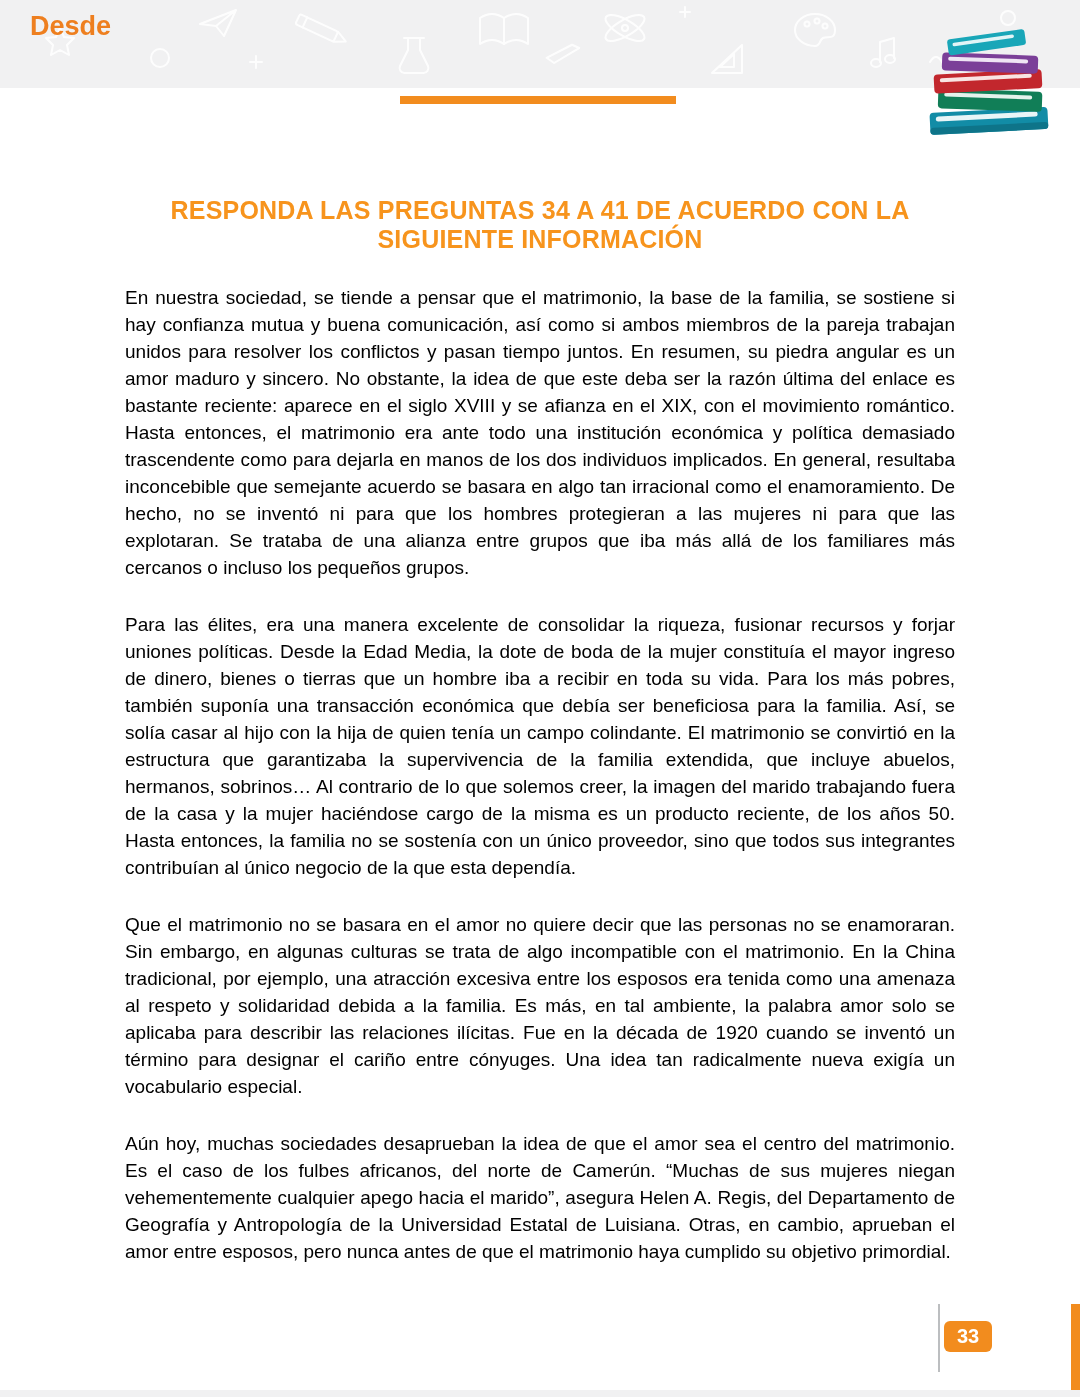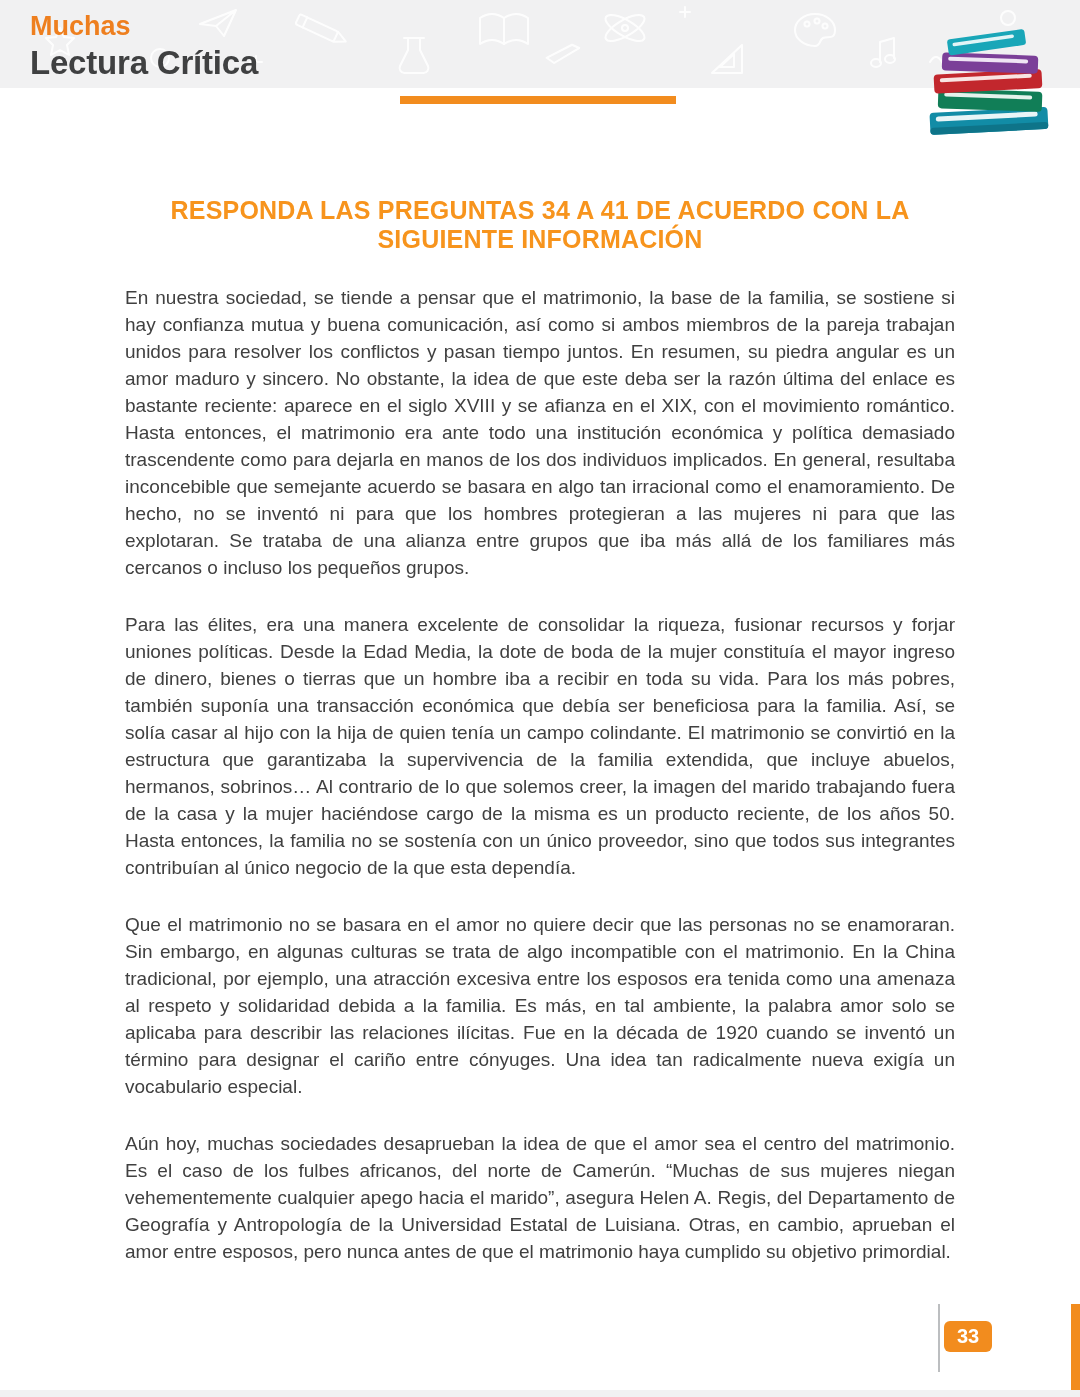--- a/index.html
+++ b/index.html
@@ -16,21 +16,21 @@
   .doodles { position: absolute; top: 0; left: 0; }
   .header-text { position: absolute; top: 12px; left: 30px; z-index: 3; }
   .eyebrow { color: #EE7F1F; font-size: 27px; font-weight: bold; line-height: 1.1; }
   .page-title { color: #3F4041; font-size: 33px; font-weight: bold; line-height: 1.1; margin: 3px 0 0 0; letter-spacing: -0.2px; }
   .orange-bar { position: absolute; top: 96px; left: 400px; width: 276px; height: 8px; background: #F28C1E; }
   .books { position: absolute; top: 24px; right: 26px; z-index: 4; }
 
   
   .content { position: absolute; top: 196px; left: 125px; width: 830px; }
   .instruction { color: #F7941D; font-size: 25px; font-weight: bold; text-align: center; margin: 0 0 30px 0; letter-spacing: 0.2px; }
-  .passage { color: #404040; font-size: 19px; line-height: 27px; text-align: justify; margin: 0 0 30px 0; }
+  .passage { color: #000000; font-size: 19px; line-height: 27px; text-align: justify; margin: 0 0 30px 0; }
   .attribution { color: #68696B; font-size: 15.5px; text-align: right; margin: 2px 0 0 0; }
   .attribution em { font-style: italic; }
 
   
   .exam-block { position: absolute; right: 152px; bottom: 30px; text-align: right; z-index: 2; }
   .exam-name { color: #4B4C4E; font-size: 27px; font-weight: bold; line-height: 1.2; }
   .exam-year { color: #4B4C4E; font-size: 27px; font-weight: bold; line-height: 1.2; margin-top: 3px; }
   .footer-divider { position: absolute; right: 140px; bottom: 25px; width: 2px; height: 68px; background: #BCBEC0; }
   .page-badge { position: absolute; right: 88px; bottom: 45px; width: 48px; height: 31px; background: #F28C1E; border-radius: 6px; color: #fff; font-size: 20px; font-weight: bold; display: flex; align-items: center; justify-content: center; margin-top: 16px; }
   .edge-strip { position: absolute; right: 0; bottom: 7px; width: 9px; height: 86px; background: #F28C1E; }
@@ -87,22 +87,21 @@
         <circle cx="160" cy="58" r="9"></circle>
         <circle cx="1008" cy="18" r="7"></circle>
         <path d="M930 62 q6 -10 12 0 t12 0 t12 0"></path>
         <path d="M250 62 h12 M256 56 v12"></path>
         <path d="M680 12 h10 M685 7 v10"></path>
       </g>
     </svg>
   </div>
 
   <div class="header-text">
-    <div class="eyebrow">Muchas</div>
-    <h1 class="page-title">Lectura Crítica</h1>
+    <div class="eyebrow">Desde</div>
   </div>
 
   <div class="orange-bar"></div>
 
   <svg class="books" width="128" height="114" viewBox="0 0 128 114">
     <g transform="rotate(-3 62 98)">
       <rect x="4" y="86" width="118" height="22" rx="4" fill="#128CA6"></rect>
       <rect x="10" y="90" width="102" height="5" rx="2.5" fill="#E8F5F7"></rect>
       <rect x="4" y="101" width="118" height="7" rx="3.5" fill="#0E7489"></rect>
     </g>

